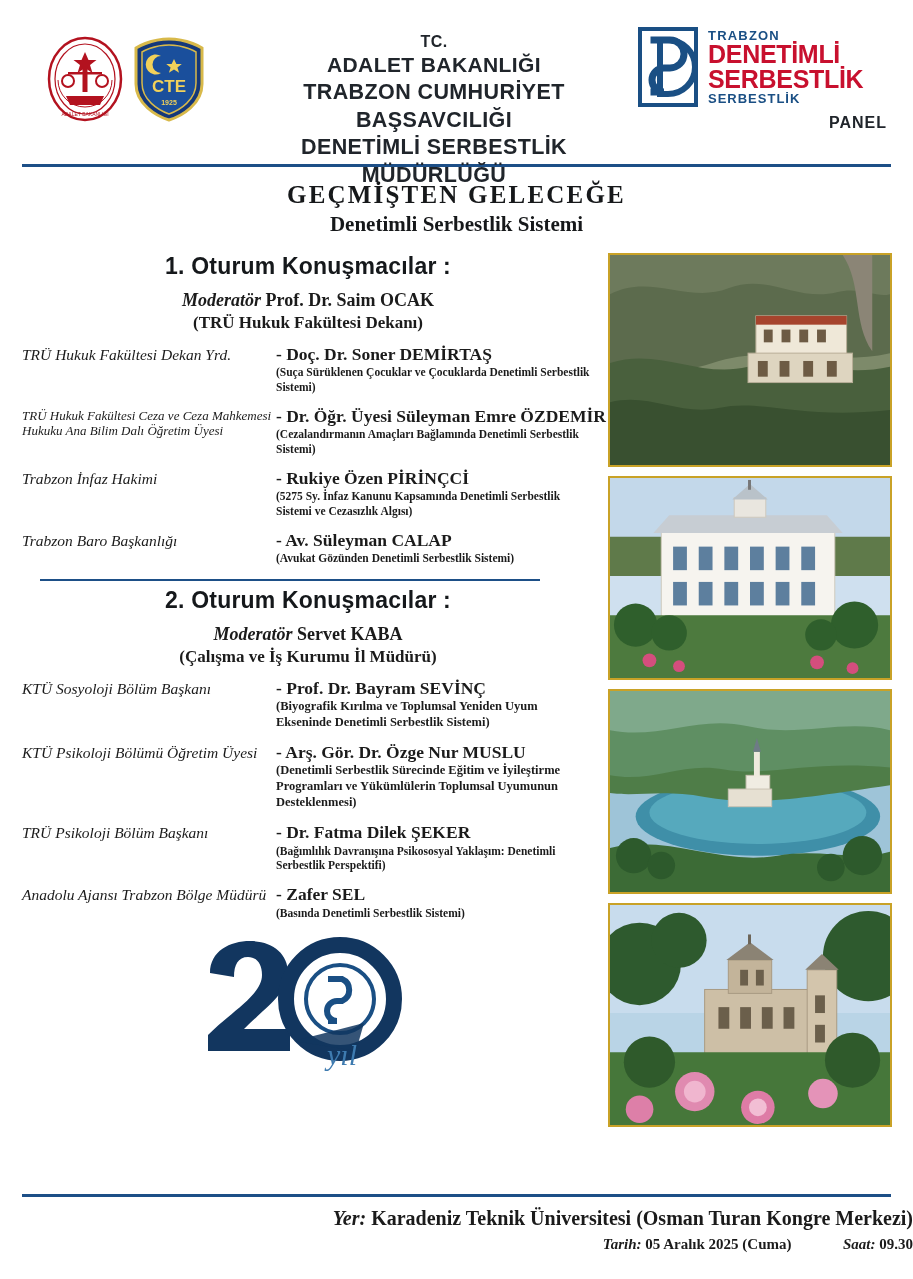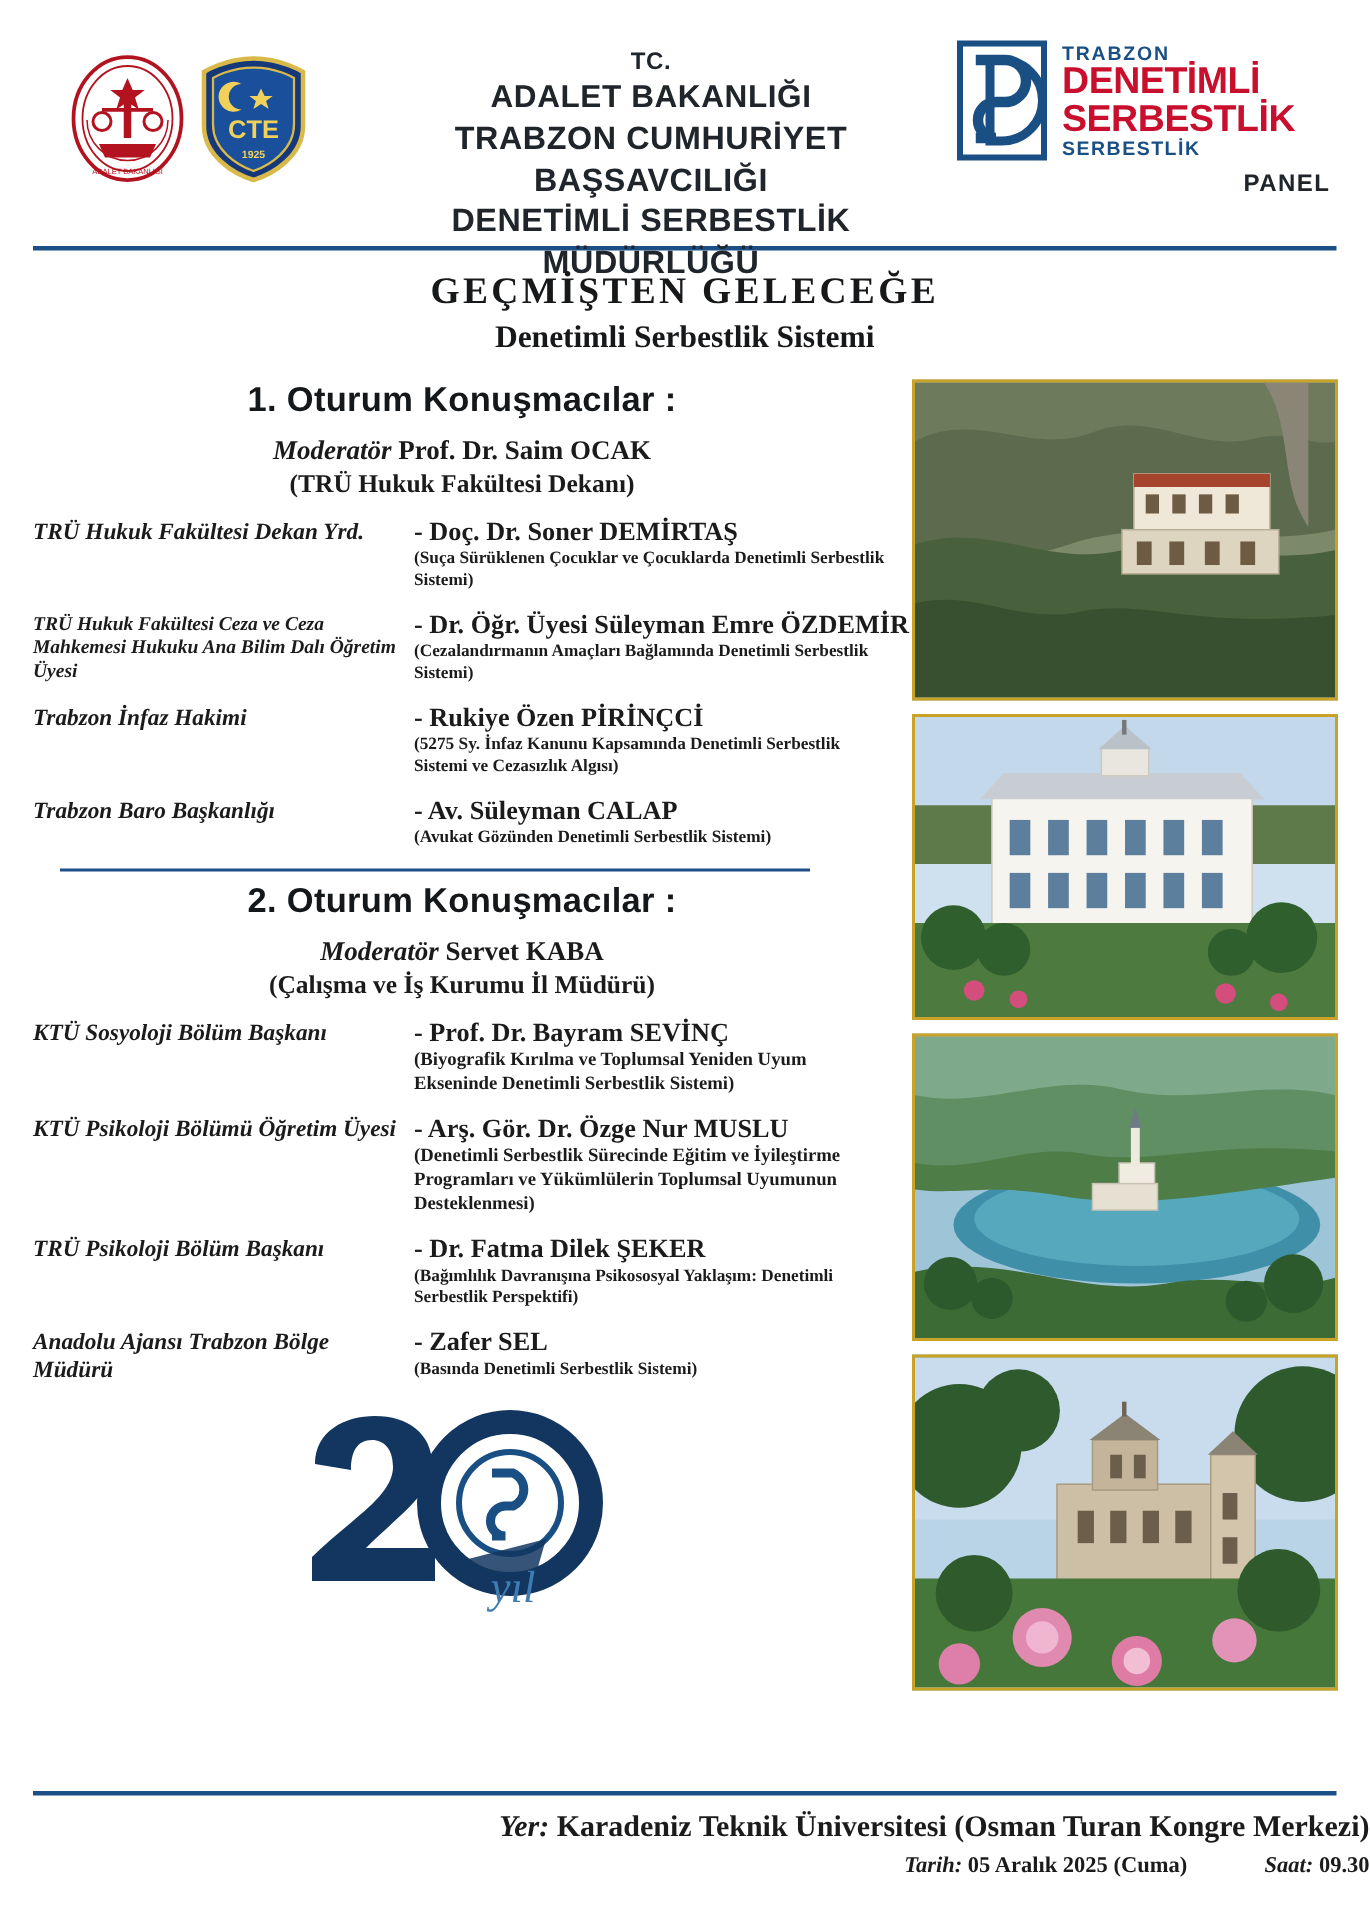--- a/index.html
+++ b/index.html
@@ -156,21 +156,21 @@
 
   .speaker {
     display: flex;
     align-items: flex-start;
     margin-bottom: 13px;
   }
   .sp-role {
     width: 250px;
     flex: none;
     font-style: italic;
-    font-weight: bold;
+    font-weight: normal;
     font-size: 15.5px;
     line-height: 1.18;
     padding-top: 1px;
   }
   .sp-role.small { font-size: 13px; }
   .sp-info { flex: 1; padding-left: 4px; }
   .sp-name {
     font-weight: bold;
     font-size: 17.5px;
     line-height: 1.1;

